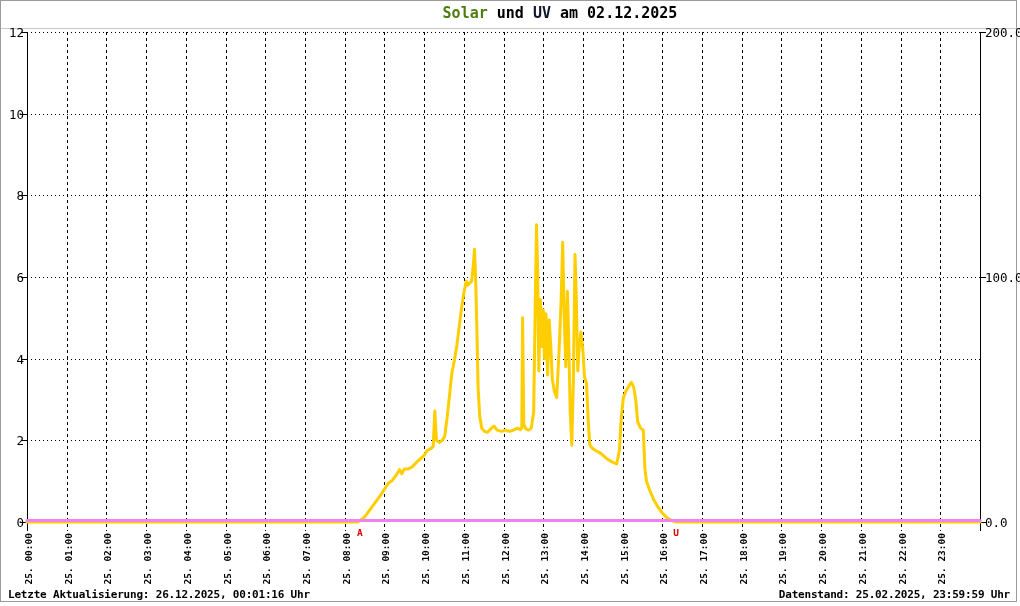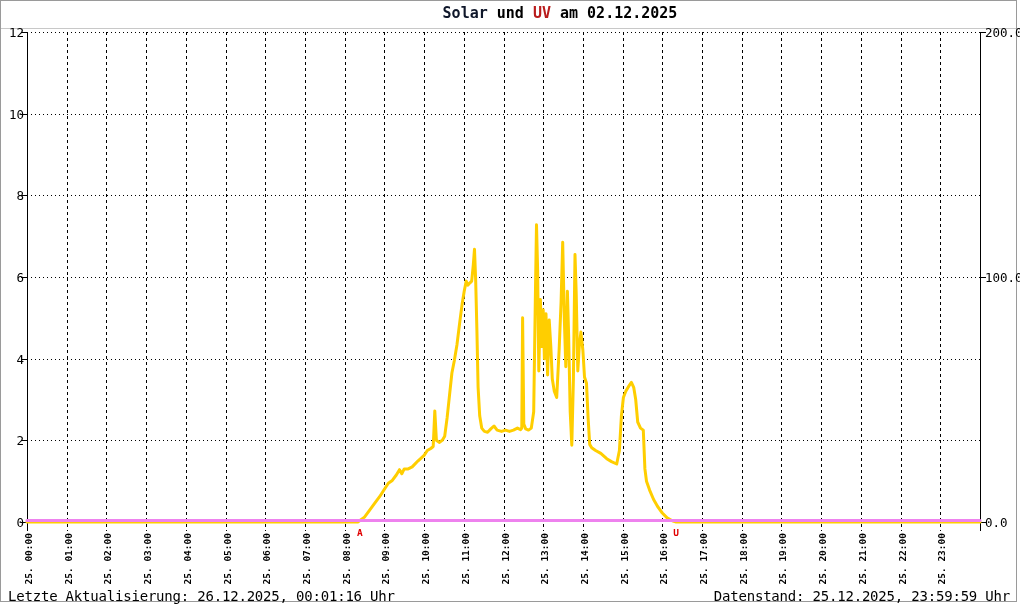--- a/index.html
+++ b/index.html
@@ -12,37 +12,37 @@
   #frame-left   { left:0; top:0; width:1px; height:602px; }
   #frame-right  { left:1016px; top:0; width:1px; height:602px; }
   #frame-bottom { left:0; top:601px; width:1017px; height:1px; }
   #title-sep    { left:1px; top:28px; width:1015px; height:1px; background:#c8c8c8; }
   #chart-title {
     position:absolute; top:4px; left:560px; transform:translateX(-50%);
     font-size:15px; font-weight:bold; white-space:pre; color:#000;
   }
   #chart-svg { position:absolute; left:0; top:0; }
   .footer-text {
-    position:absolute; top:588px; font-size:14px; font-weight:normal; color:#000;
+    position:absolute; top:588px; font-size:11px; font-weight:bold; color:#000;
     white-space:pre; letter-spacing:-0.2px;
   }
   #footer-left  { left:8px; }
   #footer-right { right:10px; }
 </style>
 </head>
 <body>
 
 <div id="canvas">
   <div id="frame-top" class="frameline"></div>
   <div id="frame-left" class="frameline"></div>
   <div id="frame-right" class="frameline"></div>
   <div id="frame-bottom" class="frameline"></div>
   <div id="title-sep" class="frameline"></div>
 
-  <div id="chart-title"><span id="title-solar" style="color: #0f172a;">Solar</span><span> und </span><span id="title-uv" style="color: #b91c1c;">UV</span><span> am 02.12.2025</span></div>
+  <div id="chart-title"><span id="title-solar" style="color: #4d7c0f;">Solar</span><span> und </span><span id="title-uv" style="color: #0f172a;">UV</span><span> am 02.12.2025</span></div>
 
   <svg id="chart-svg" width="1020" height="606" viewBox="0 0 1020 606">
       <line x1="67.5" y1="32" x2="67.5" y2="531" stroke="#000000" stroke-width="1" stroke-dasharray="3 3"></line>
       <line x1="106.5" y1="32" x2="106.5" y2="531" stroke="#000000" stroke-width="1" stroke-dasharray="3 3"></line>
       <line x1="146.5" y1="32" x2="146.5" y2="531" stroke="#000000" stroke-width="1" stroke-dasharray="3 3"></line>
       <line x1="186.5" y1="32" x2="186.5" y2="531" stroke="#000000" stroke-width="1" stroke-dasharray="3 3"></line>
       <line x1="226.5" y1="32" x2="226.5" y2="531" stroke="#000000" stroke-width="1" stroke-dasharray="3 3"></line>
       <line x1="265.5" y1="32" x2="265.5" y2="531" stroke="#000000" stroke-width="1" stroke-dasharray="3 3"></line>
       <line x1="305.5" y1="32" x2="305.5" y2="531" stroke="#000000" stroke-width="1" stroke-dasharray="3 3"></line>
       <line x1="345.5" y1="32" x2="345.5" y2="531" stroke="#000000" stroke-width="1" stroke-dasharray="3 3"></line>
@@ -113,14 +113,14 @@
       <text transform="translate(865.5 533) rotate(-90)" text-anchor="end" font-size="9.5" font-weight="bold" fill="#000">25. 21:00</text>
       <text transform="translate(905.5 533) rotate(-90)" text-anchor="end" font-size="9.5" font-weight="bold" fill="#000">25. 22:00</text>
       <text transform="translate(944.5 533) rotate(-90)" text-anchor="end" font-size="9.5" font-weight="bold" fill="#000">25. 23:00</text>
       <polyline points="27.0,522.0 66.7,522.0 106.4,522.0 146.1,522.0 185.8,522.0 225.5,522.0 265.3,522.0 305.0,522.0 344.7,522.0 357.8,522.0 360.6,520.0 364.5,517.1 369.3,510.6 374.4,503.6 379.6,496.7 384.4,489.3 388.3,483.2 392.3,480.4 396.3,475.0 399.5,469.7 401.8,473.8 404.2,468.9 408.2,468.9 412.2,466.9 418.1,460.8 424.1,455.4 427.3,450.5 430.8,448.5 433.2,446.5 434.8,410.9 436.4,440.3 439.2,442.4 442.3,440.3 444.7,436.3 447.1,417.9 449.5,395.4 451.9,373.0 454.3,360.7 457.0,344.4 459.8,321.9 462.2,303.5 464.2,291.3 466.2,281.1 467.8,285.2 469.7,283.1 471.7,281.1 473.3,264.8 474.5,249.2 475.7,281.1 476.9,330.1 478.1,387.3 479.7,415.8 481.7,428.1 484.4,431.4 487.6,432.2 490.8,428.9 494.0,426.0 497.1,430.1 501.5,431.4 505.5,430.1 509.5,431.4 513.4,430.1 517.4,428.1 520.6,429.7 521.8,428.1 522.6,317.8 523.8,424.0 525.7,428.9 528.5,430.1 531.3,428.1 533.7,411.8 535.3,301.5 536.5,224.7 537.6,268.8 538.8,370.9 540.4,299.5 541.6,346.4 543.2,309.7 544.4,358.7 546.0,313.8 547.6,375.0 549.2,319.9 550.8,346.4 552.3,379.1 554.3,391.3 556.7,397.5 559.1,350.5 561.1,301.5 562.7,242.3 564.3,317.8 565.8,366.8 567.4,291.3 568.6,334.2 570.2,411.8 571.8,445.2 573.4,379.1 575.0,254.5 576.2,293.3 577.8,370.9 579.3,346.4 580.9,332.1 582.9,350.5 584.5,377.0 586.5,383.2 588.1,417.9 589.7,444.4 591.7,447.7 595.6,450.5 600.8,453.4 606.7,458.7 611.5,461.6 616.7,464.0 619.4,450.5 621.4,415.8 623.4,397.5 625.8,391.3 628.6,386.4 631.4,382.4 633.7,387.3 635.7,399.5 637.7,422.0 640.5,428.1 643.3,430.1 644.9,468.9 646.5,481.2 649.6,490.1 653.6,499.5 657.6,506.5 662.3,513.0 667.1,517.9 672.3,520.8 676.2,522.0 702.0,522.0 741.8,522.0 781.5,522.0 821.2,522.0 860.9,522.0 900.6,522.0 940.3,522.0 980.0,522.0" fill="none" stroke="#FFCE00" stroke-width="3" stroke-linejoin="round" stroke-linecap="round"></polyline>
       <polyline points="27.0,520.5 980.0,520.5" fill="none" stroke="#EE82EE" stroke-width="3" stroke-linejoin="round" stroke-linecap="round"></polyline>
       <text x="359.7558333333334" y="536" text-anchor="middle" font-size="9.5" font-weight="bold" fill="#E00000">A</text>
       <text x="676.23125" y="536" text-anchor="middle" font-size="9.5" font-weight="bold" fill="#E00000">U</text>
     </svg>
 
   <div id="footer-left" class="footer-text">Letzte Aktualisierung: 26.12.2025, 00:01:16 Uhr</div>
-  <div id="footer-right" class="footer-text">Datenstand: 25.12.2025, 23:59:59 Uhr</div>
+  <div id="footer-right" class="footer-text">Datenstand: 25.02.2025, 23:59:59 Uhr</div>
 </div>
 
 </body></html>

